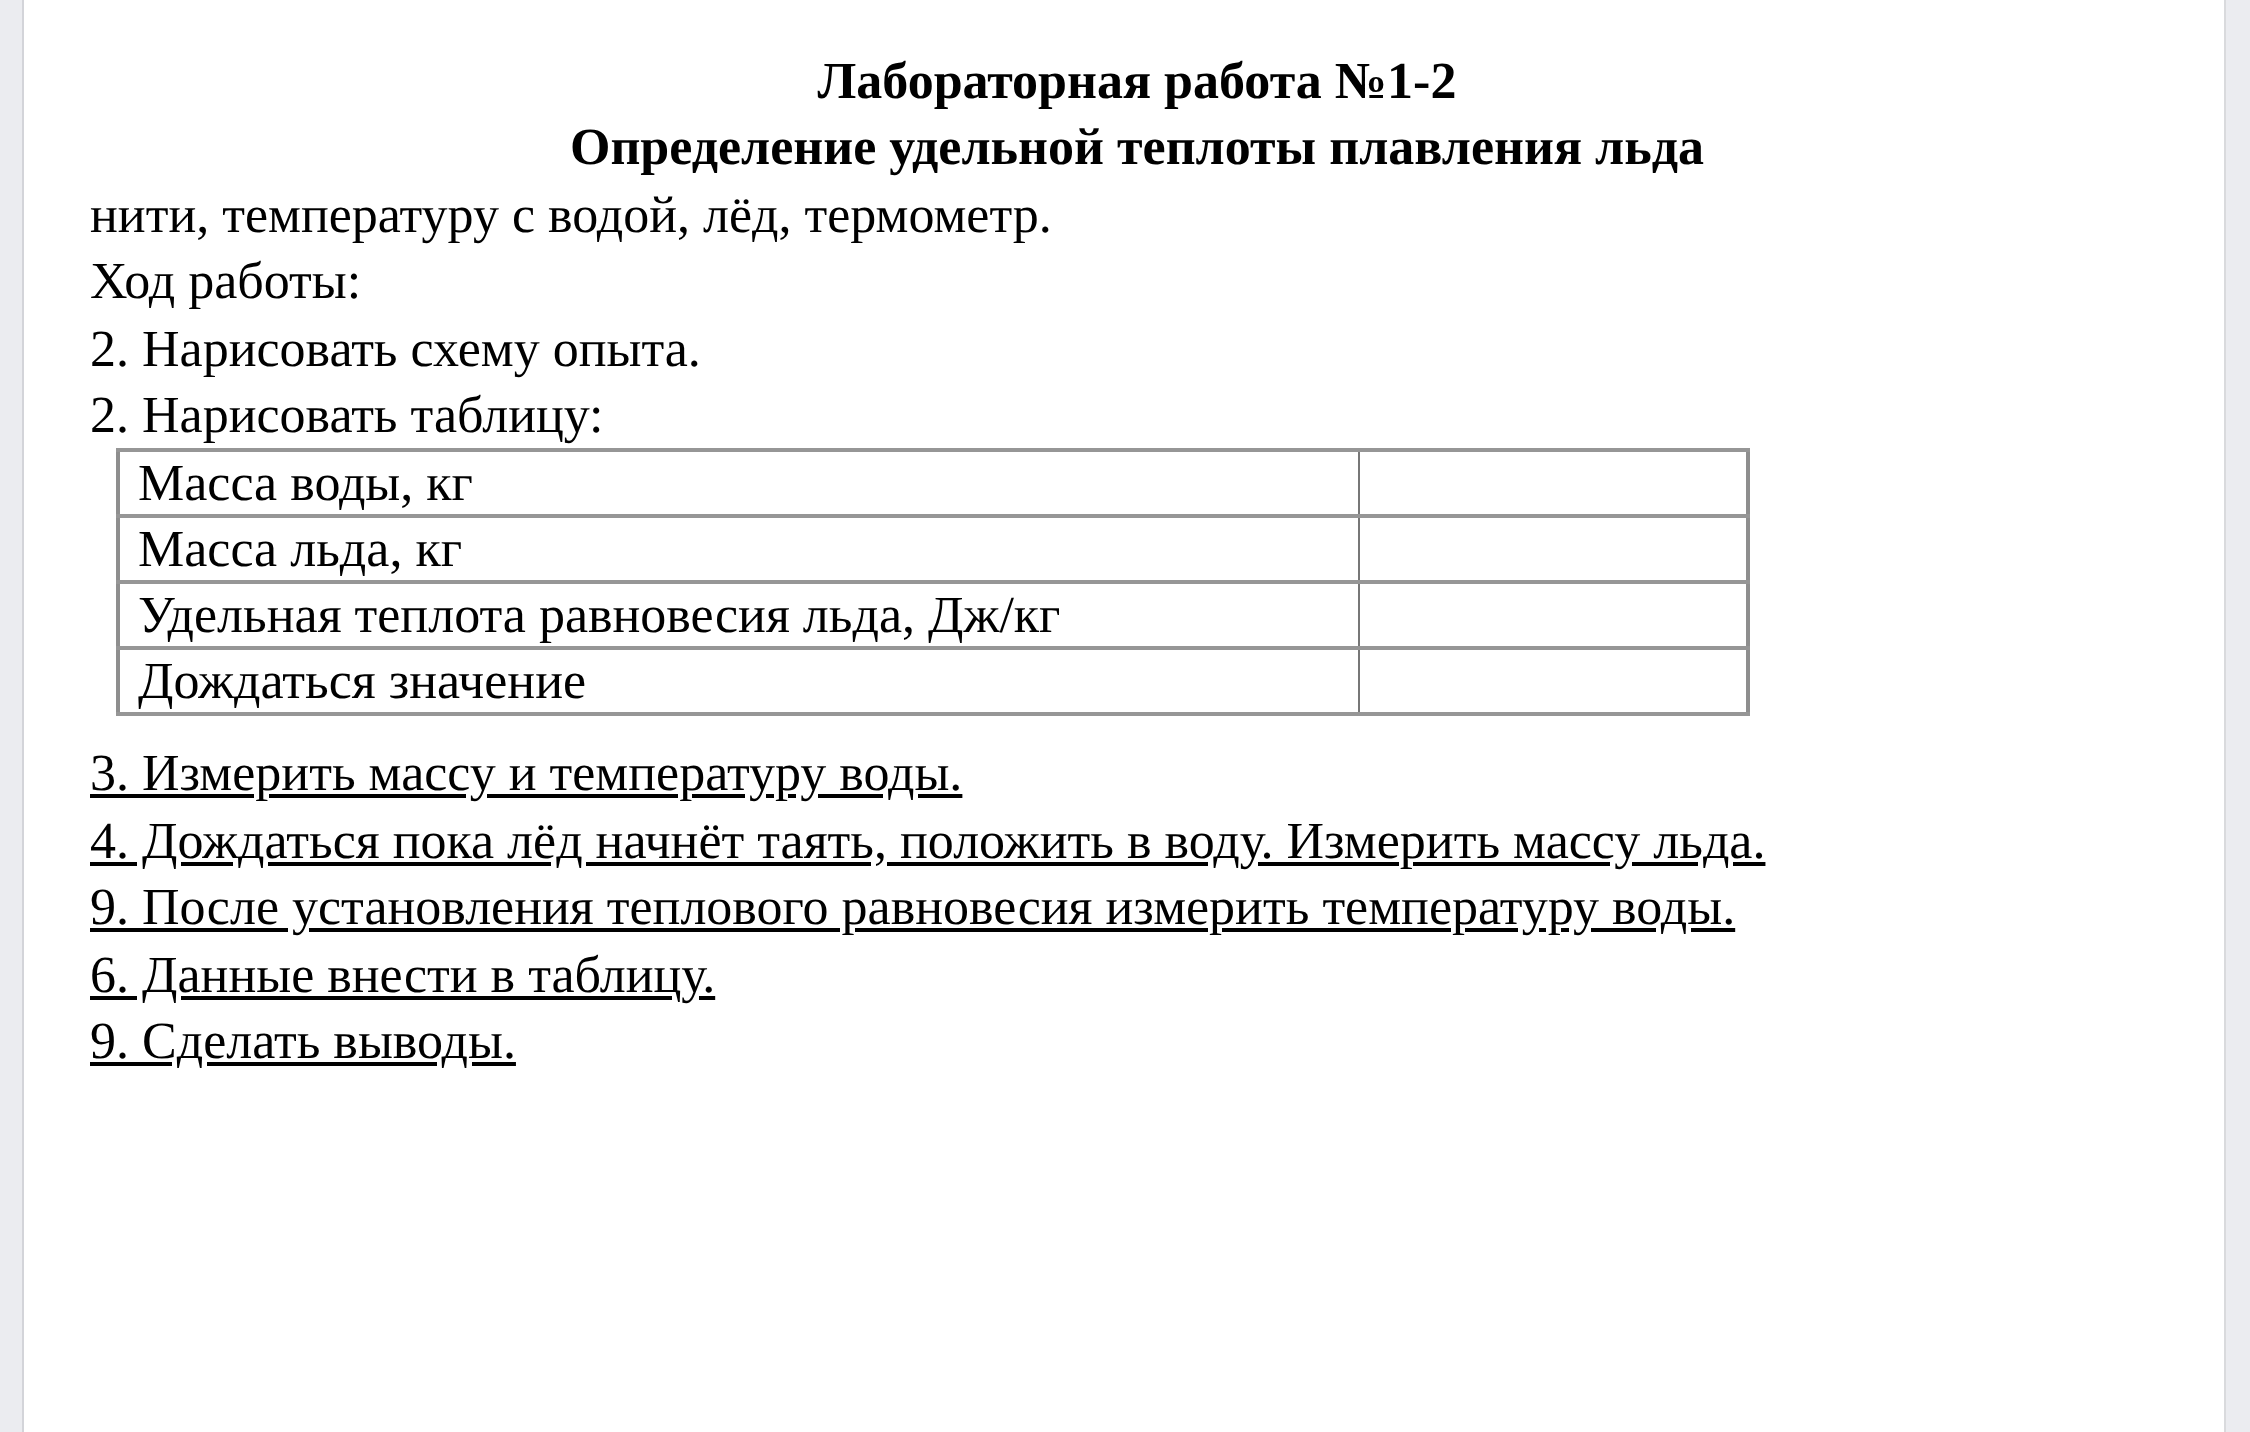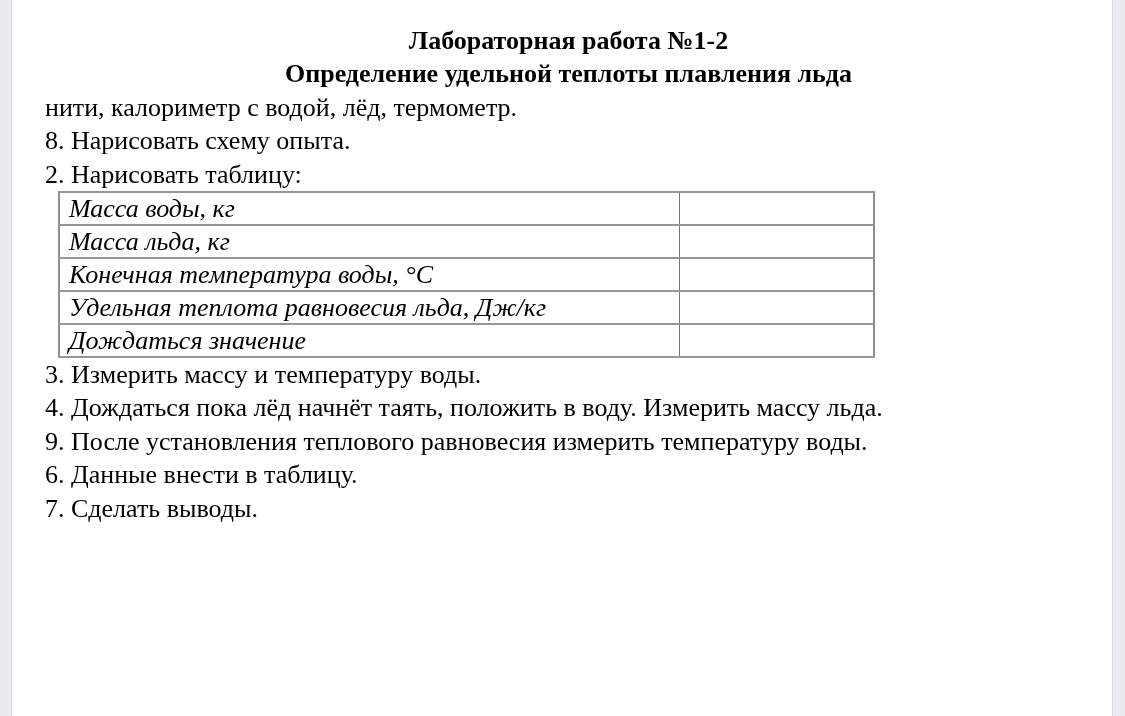--- a/index.html
+++ b/index.html
@@ -28,82 +28,78 @@
     font-weight: bold;
   }
   .para-line { text-align: left; }
   .bold { font-weight: bold; }
   table.data-table {
     border-collapse: collapse;
     margin-left: 13px;
     width: 815px;
     table-layout: fixed;
     border: 2px solid #8e8e8e;
-    font-style: italic;
   }
   table.data-table td {
     border-top: 2px solid #969696;
     border-bottom: 2px solid #969696;
     height: 33px;
     font-size: 26px;
     line-height: 29px;
     padding: 0 4px 0 9px;
     vertical-align: middle;
     white-space: nowrap;
     overflow: hidden;
   }
   td.label-cell {
     width: 620px;
     border-right: 1px solid #777777;
   }
   td.value-cell { width: 195px; }
-  .steps-after { margin-top: 0; }
+  .steps-after { margin-top: 12px; text-decoration: underline; }
 </style>
 </head>
 <body>
 
 <div class="page">
   <div class="content">
 
     <div class="title-line">Лабораторная работа №1-2</div>
     <div class="title-line">Определение удельной теплоты плавления льда</div>
 
-    <div class="para-line">нити, калориметр с водой, лёд, термометр.</div>
+    <div class="para-line">нити, температуру с водой, лёд, термометр.</div>
 
+    <div class="para-line">Ход работы:</div>
 
-    <div class="para-line">8. Нарисовать схему опыта.</div>
+    <div class="para-line">2. Нарисовать схему опыта.</div>
     <div class="para-line">2. Нарисовать таблицу:</div>
 
     <table class="data-table">
       <tbody>
         <tr>
           <td class="label-cell">Масса воды, кг</td>
           <td class="value-cell"></td>
         </tr>
         <tr>
           <td class="label-cell">Масса льда, кг</td>
-          <td class="value-cell"></td>
-        </tr>
-        <tr>
-          <td class="label-cell">Конечная температура воды, °С</td>
           <td class="value-cell"></td>
         </tr>
         <tr>
           <td class="label-cell">Удельная теплота равновесия льда, Дж/кг</td>
           <td class="value-cell"></td>
         </tr>
         <tr>
           <td class="label-cell">Дождаться значение</td>
           <td class="value-cell"></td>
         </tr>
       </tbody>
     </table>
 
     <div class="steps-after">
       <div class="para-line">3. Измерить массу и температуру воды.</div>
       <div class="para-line">4. Дождаться пока лёд начнёт таять, положить в воду. Измерить массу льда.</div>
       <div class="para-line">9. После установления теплового равновесия измерить температуру воды.</div>
       <div class="para-line">6. Данные внести в таблицу.</div>
-      <div class="para-line">7. Сделать выводы.</div>
+      <div class="para-line">9. Сделать выводы.</div>
     </div>
 
   </div>
 </div>
 
 </body></html>

